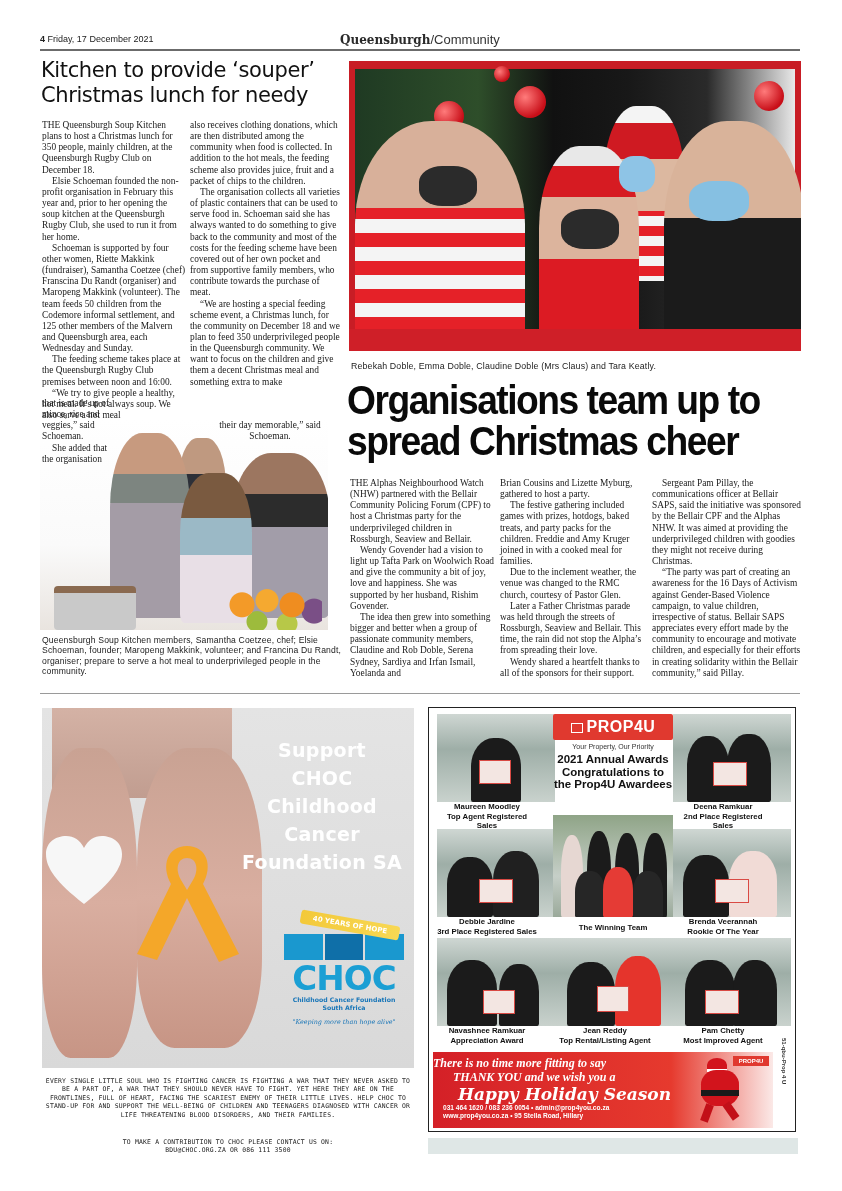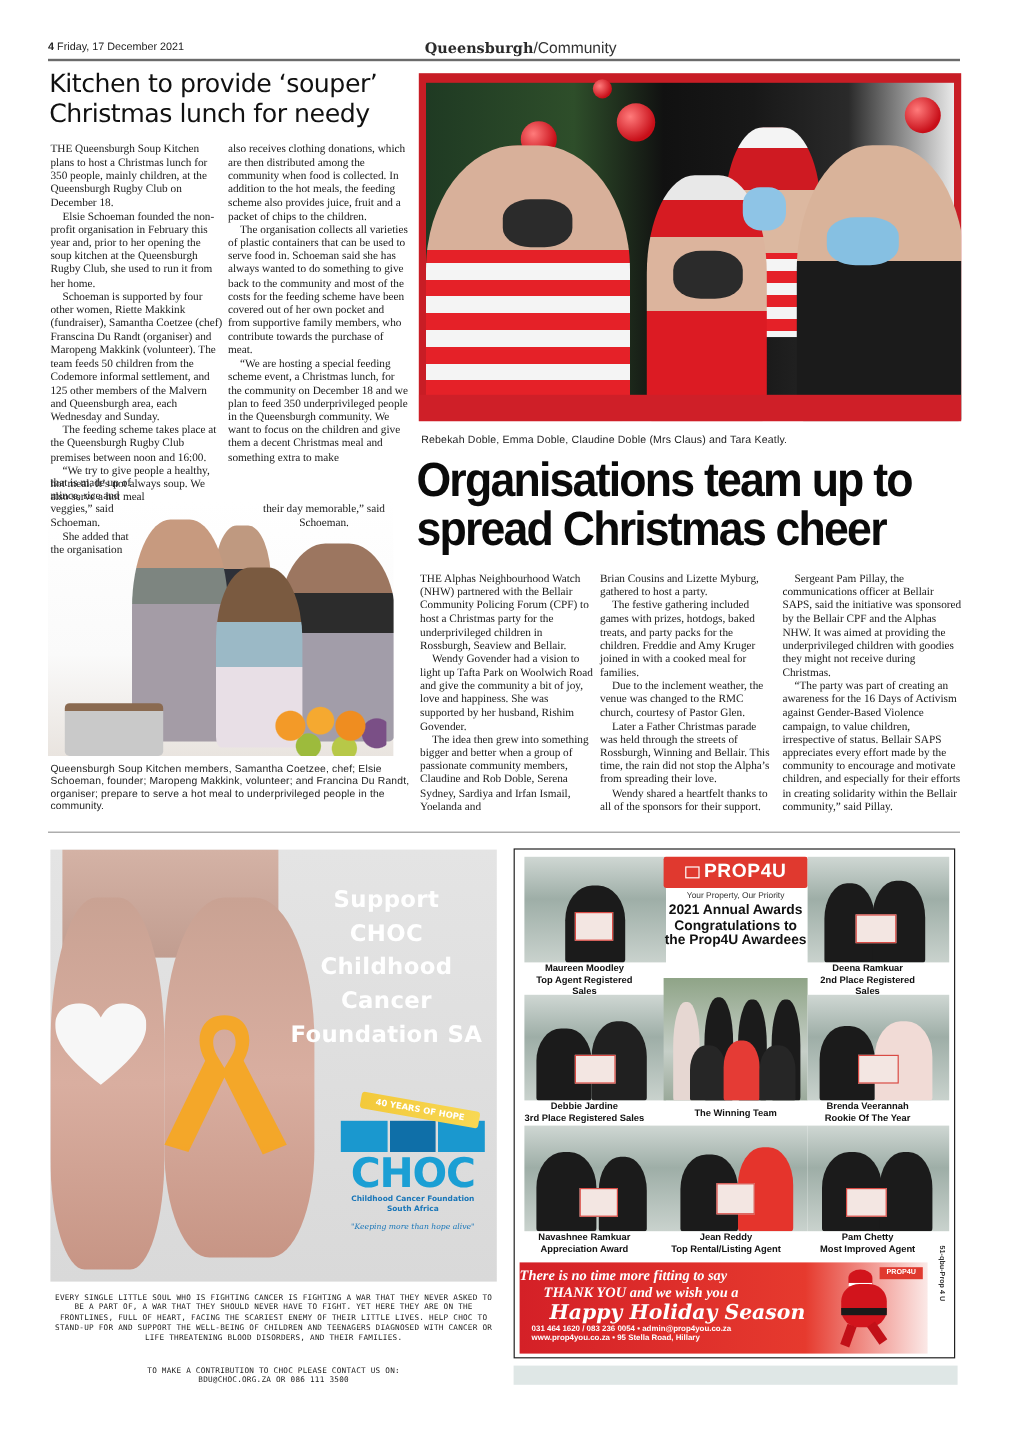--- a/index.html
+++ b/index.html
@@ -2,21 +2,21 @@
 <html><head>
 <meta charset="utf-8">
 <style>
   * { box-sizing: border-box; margin: 0; padding: 0; }
   html, body { width: 842px; height: 1191px; background: #ffffff; overflow: hidden; }
   body { position: relative; font-family: "Liberation Serif", serif; color: #111; }
 
   .header { position: absolute; left: 40px; top: 32px; width: 760px; height: 18px; }
   .header .folio { position: absolute; left: 0; top: 2px; font-family: "Liberation Sans", sans-serif; font-size: 9px; color: #222; }
   .header .folio b { font-weight: 700; }
-  .header .section { position: absolute; left: 314px; top: 0; font-size: 13px; }
+  .header .section { position: absolute; left: 300px; top: 0; font-size: 13px; }
   .header .section .pub { font-family: "DejaVu Serif", serif; font-weight: 700; font-size: 12px; color: #2a2a2a; }
   .header .section .sep { font-family: "Liberation Sans", sans-serif; color: #333; }
   .header-rule { position: absolute; left: 40px; top: 49px; width: 760px; height: 2px; background: #6b6b6b; }
 
   .art1-headline { position: absolute; left: 41px; top: 58px; width: 300px; font-family: "DejaVu Sans", sans-serif; font-size: 21px; line-height: 25px; color: #111; font-weight: 400; letter-spacing: -0.4px; }
 
   .col { position: absolute; font-family: "Liberation Serif", serif; font-size: 9.4px; line-height: 11.15px; color: #1a1a1a; }
   .col p { text-indent: 0; }
   .col p.ind { text-indent: 10px; }
 
@@ -191,21 +191,21 @@
 
 <div class="col col-c">
   <p>THE Alphas Neighbourhood Watch (NHW) partnered with the Bellair Community Policing Forum (CPF) to host a Christmas party for the underprivileged children in Rossburgh, Seaview and Bellair.</p>
   <p class="ind">Wendy Govender had a vision to light up Tafta Park on Woolwich Road and give the community a bit of joy, love and happiness. She was supported by her husband, Rishim Govender.</p>
   <p class="ind">The idea then grew into something bigger and better when a group of passionate community members, Claudine and Rob Doble, Serena Sydney, Sardiya and Irfan Ismail, Yoelanda and</p>
 </div>
 <div class="col col-d">
   <p>Brian Cousins and Lizette Myburg, gathered to host a party.</p>
   <p class="ind">The festive gathering included games with prizes, hotdogs, baked treats, and party packs for the children. Freddie and Amy Kruger joined in with a cooked meal for families.</p>
   <p class="ind">Due to the inclement weather, the venue was changed to the RMC church, courtesy of Pastor Glen.</p>
-  <p class="ind">Later a Father Christmas parade was held through the streets of Rossburgh, Winning and Bellair. This time, the rain did not stop the Alpha’s from spreading their love.</p>
+  <p class="ind">Later a Father Christmas parade was held through the streets of Rossburgh, Seaview and Bellair. This time, the rain did not stop the Alpha’s from spreading their love.</p>
   <p class="ind">Wendy shared a heartfelt thanks to all of the sponsors for their support.</p>
 </div>
 <div class="col col-e">
   <p class="ind">Sergeant Pam Pillay, the communications officer at Bellair SAPS, said the initiative was sponsored by the Bellair CPF and the Alphas NHW. It was aimed at providing the underprivileged children with goodies they might not receive during Christmas.</p>
   <p class="ind">“The party was part of creating an awareness for the 16 Days of Activism against Gender-Based Violence campaign, to value children, irrespective of status. Bellair SAPS appreciates every effort made by the community to encourage and motivate children, and especially for their efforts in creating solidarity within the Bellair community,” said Pillay.</p>
 </div>
 
 <div class="rule-mid"></div>
 
 <div class="choc">

